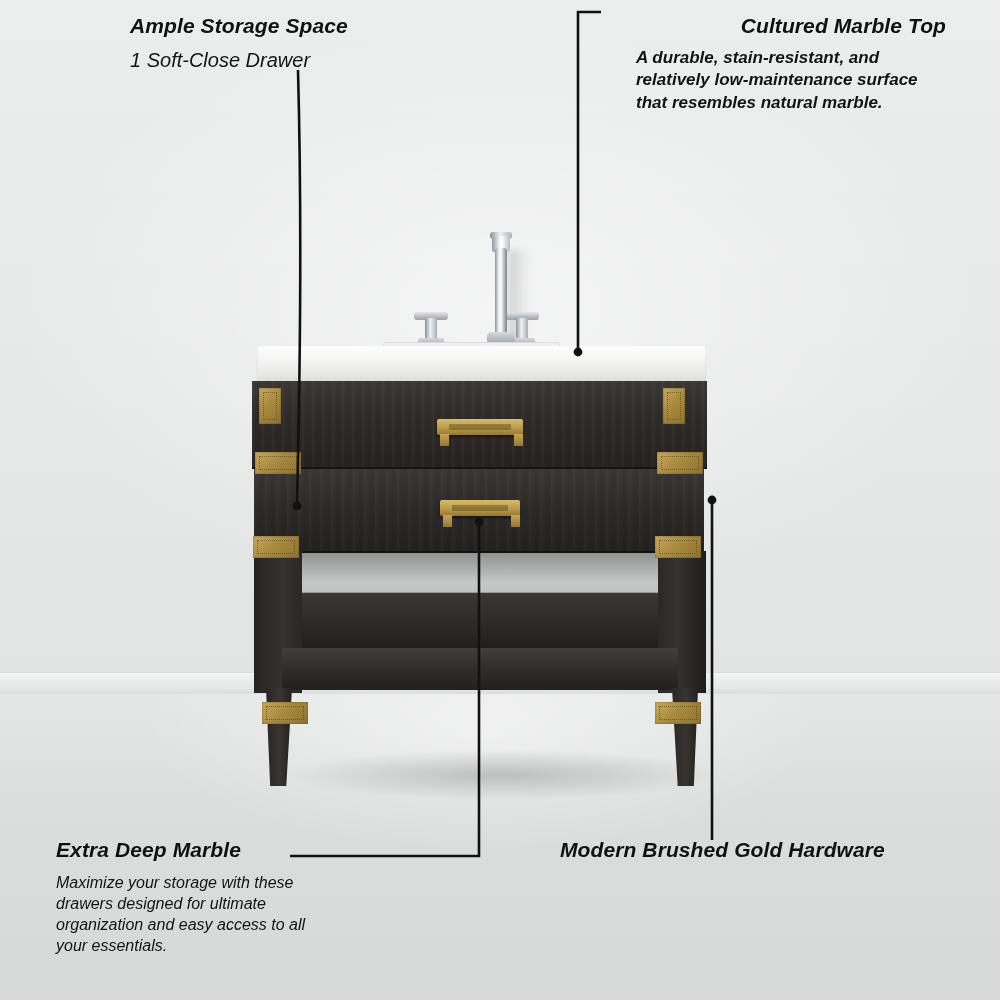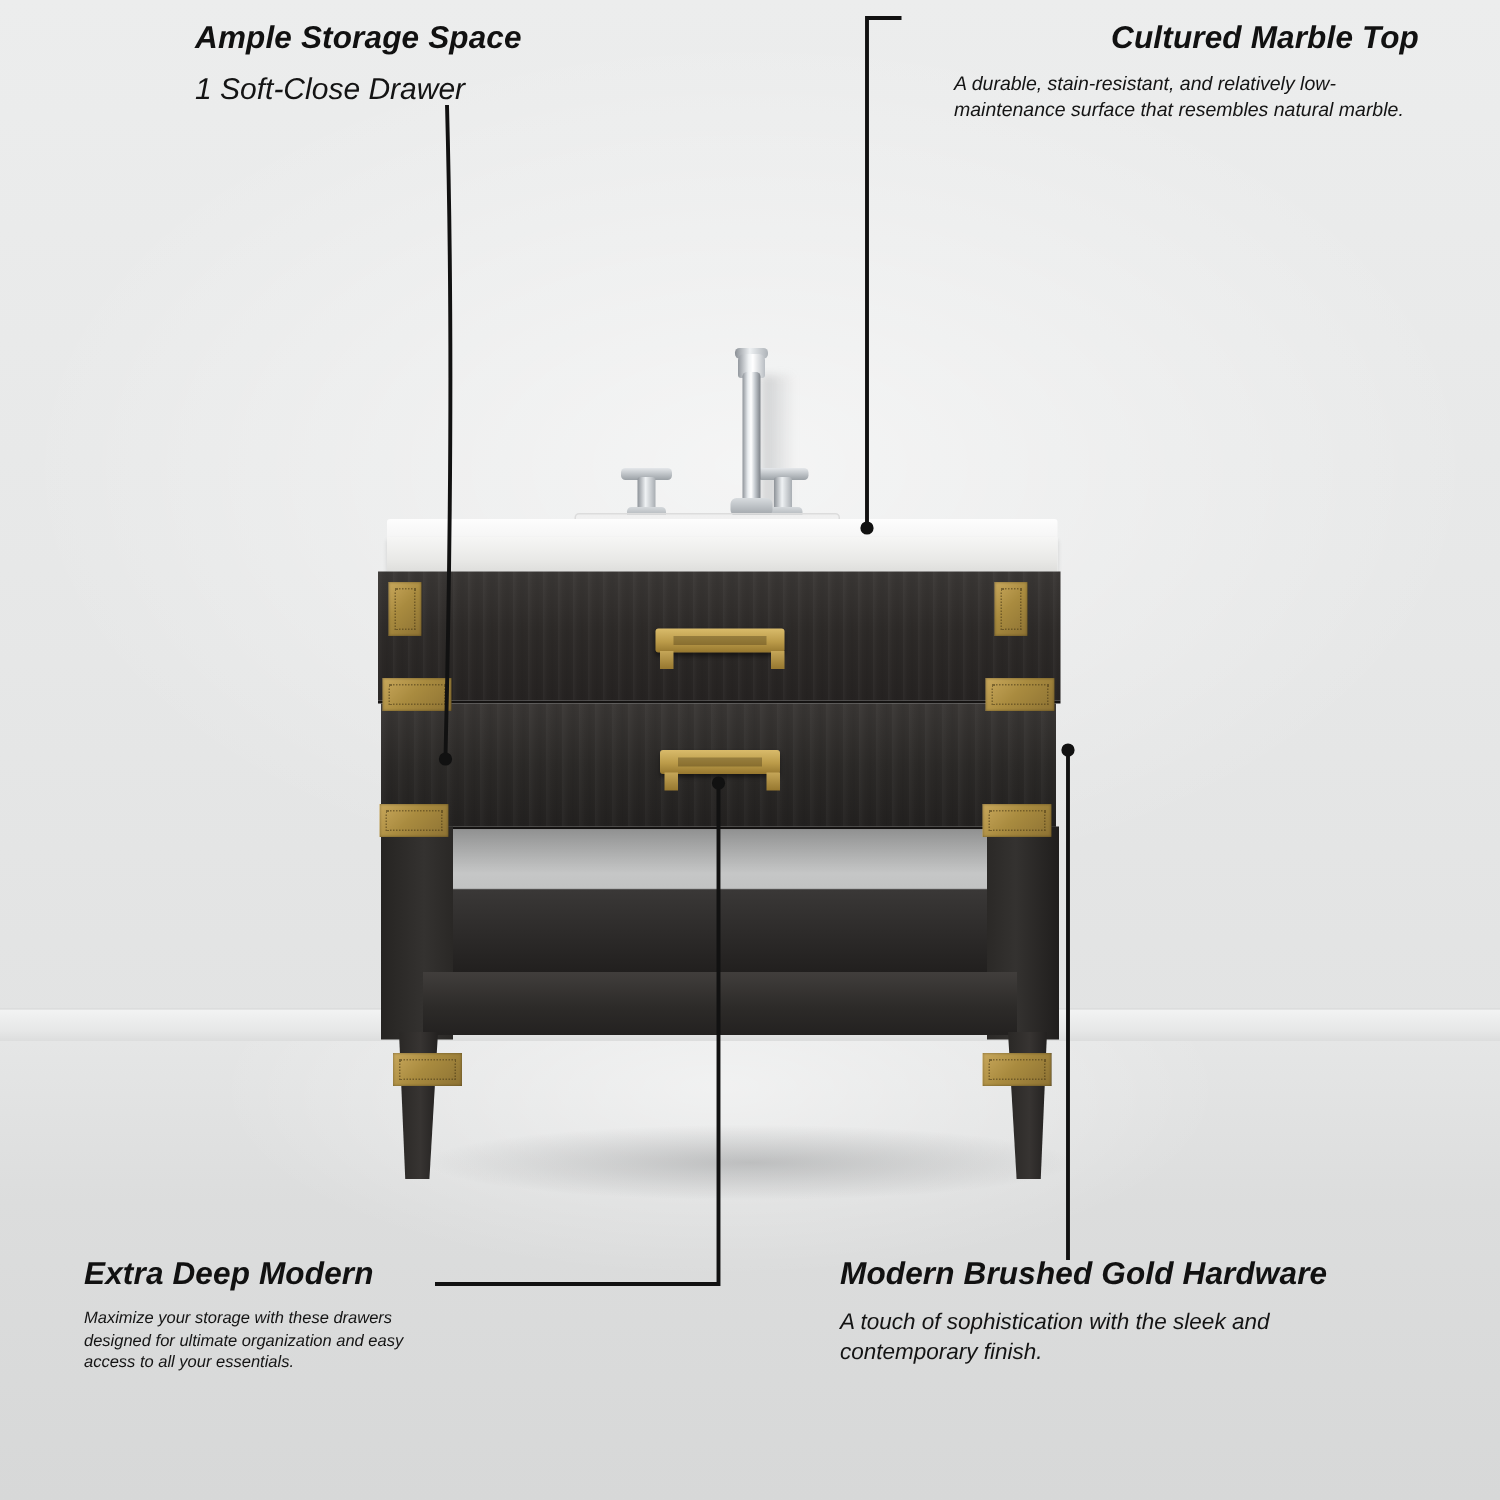--- a/index.html
+++ b/index.html
@@ -244,25 +244,25 @@
     margin-top: 6px;
     line-height: 1.32;
   }
 
   #c-storage { left: 130px; top: 14px; width: 300px; }
   #c-storage .title { font-size: 21px; }
   #c-storage .body { font-size: 20px; margin-top: 9px; }
 
   #c-marble { left: 636px; top: 14px; width: 310px; }
   #c-marble .title { font-size: 21px; text-align: right; }
-  #c-marble .body { font-size: 13px; margin-top: 9px; }
+  #c-marble .body { font-size: 17px; margin-top: 9px; font-weight: bold; }
 
   #c-deep { left: 56px; top: 838px; width: 250px; }
   #c-deep .title { font-size: 21px; }
-  #c-deep .body { font-size: 11px; margin-top: 10px; }
+  #c-deep .body { font-size: 16px; margin-top: 10px; }
 
   #c-gold { left: 560px; top: 838px; width: 370px; }
   #c-gold .title { font-size: 21px; }
   #c-gold .body { font-size: 15px; margin-top: 10px; }
 
   svg.leaders {
     position: absolute; left: 0; top: 0;
     width: 1000px; height: 1000px;
     pointer-events: none;
   }
@@ -349,22 +349,21 @@
     <div class="title">Ample Storage Space</div>
     <div class="body">1 Soft-Close Drawer</div>
   </div>
 
   <div class="callout" id="c-marble">
     <div class="title">Cultured Marble Top</div>
     <div class="body">A durable, stain-resistant, and relatively low-maintenance surface that resembles natural marble.</div>
   </div>
 
   <div class="callout" id="c-deep">
-    <div class="title">Extra Deep Modern</div>
+    <div class="title">Extra Deep Marble</div>
     <div class="body">Maximize your storage with these drawers designed for ultimate organization and easy access to all your essentials.</div>
   </div>
 
   <div class="callout" id="c-gold">
     <div class="title">Modern Brushed Gold Hardware</div>
-    <div class="body">A touch of sophistication with the sleek and contemporary finish.</div>
   </div>
 
 </div>
 
 </body></html>

